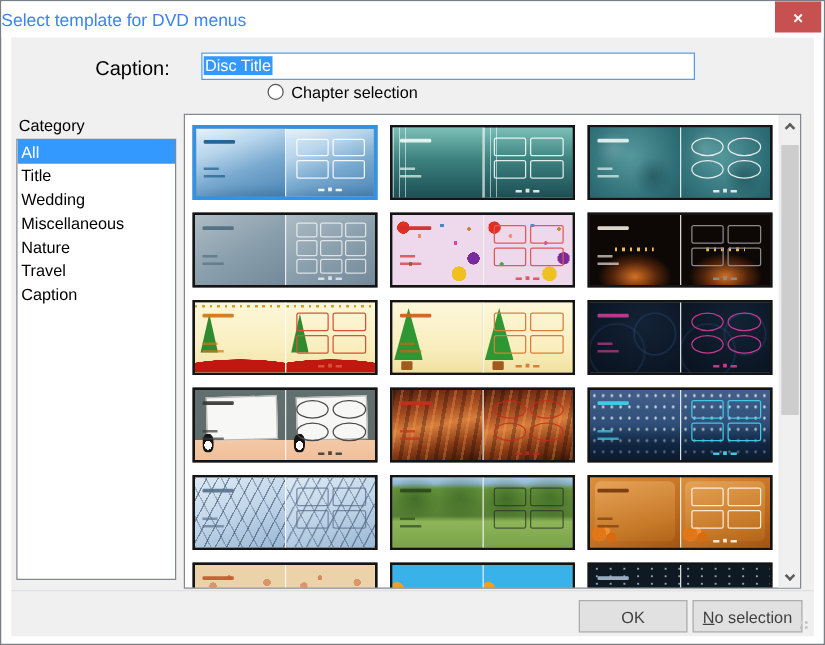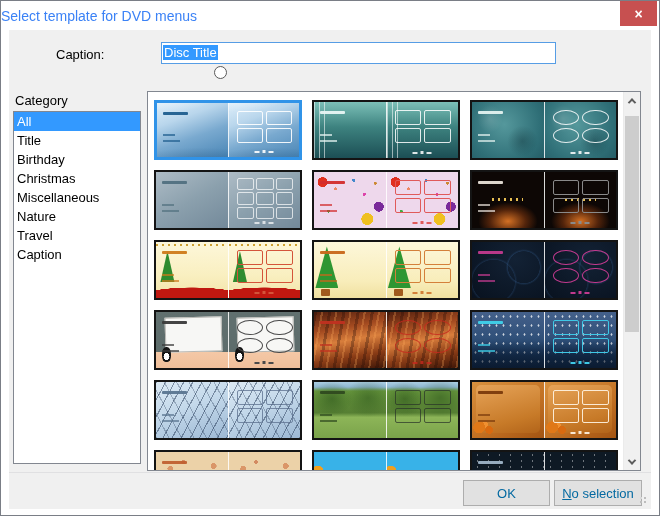--- a/index.html
+++ b/index.html
@@ -11,21 +11,21 @@
   }
   
   .titlebar{position:absolute;left:0;right:0;top:0;height:29px;background:#fff;}
   .title{display:block;text-align:left;line-height:30px;font-size:14px;color:#3b82f6;}
   .close-btn{position:absolute;top:0;right:2px;width:37px;height:25px;background:var(--close-red);
     display:flex;align-items:center;justify-content:center;cursor:pointer;}
   .close-x{color:#fff;font-size:14px;font-weight:bold;line-height:1;}
   
   .client{position:absolute;left:8px;right:8px;top:29px;height:442px;background:#f0f0f0;}
   
-  .caption-label{position:absolute;left:55px;top:46px;width:100px;text-align:left;font-size:13px;color:#000;}
+  .caption-label{position:absolute;left:55px;top:46px;width:100px;text-align:center;font-size:16px;color:#000;}
   .caption-input{position:absolute;left:160px;top:41px;width:395px;height:22px;background:#fff;
     border:1px solid #569de5;font-size:13px;padding:2px 1px;cursor:text;overflow:hidden;white-space:nowrap;}
   .sel-text{background:var(--accent);color:#fff;padding:0 1px;}
   
   .radio-group{position:absolute;left:213px;top:65px;display:flex;gap:44px;}
   .radio{display:flex;align-items:center;gap:6px;font-size:13px;color:#000;cursor:pointer;}
   .rb{width:13px;height:13px;border:1px solid #595959;border-radius:50%;background:#fff;position:relative;flex:0 0 13px;}
   .rb.checked::after{content:"";position:absolute;left:2px;top:2px;right:2px;bottom:2px;background:#3a3a3a;border-radius:50%;}
   
   .cat-label{position:absolute;left:14px;top:92px;font-size:13px;color:#000;}
@@ -113,21 +113,21 @@
   .sb-btn{position:absolute;left:0;right:0;height:17px;display:flex;align-items:center;justify-content:center;cursor:pointer;}
   .sb-btn.up{top:0;}
   .sb-btn.down{bottom:0;}
   .chev{width:6px;height:6px;border-left:2px solid #5c5c5c;border-top:2px solid #5c5c5c;display:block;}
   .chev.up{transform:rotate(45deg) translate(1px,1px);}
   .chev.down{transform:rotate(225deg) translate(1px,1px);}
   .sb-thumb{position:absolute;left:1px;right:1px;top:24px;height:216px;background:#cdcdcd;cursor:grab;}
   
   .footer{position:absolute;left:8px;right:8px;top:471px;height:37px;background:#f0f0f0;border-top:1px solid #e0e0e2;}
   .btn{position:absolute;top:7px;height:26px;background:#e1e1e1;border:1px solid #adadad;
-    font-size:13px;font-family:"Liberation Sans",sans-serif;color:#0369a1;cursor:pointer;padding:0;text-align:center;}
+    font-size:13px;font-family:"Liberation Sans",sans-serif;color:#404040;cursor:pointer;padding:0;text-align:center;}
   .btn.ok{left:454px;width:87px;}
   .btn.notpl{left:545px;width:88px;}
   .accel{text-decoration:underline;}
   .grip{position:absolute;right:5px;bottom:6px;width:2px;height:2px;background:#bdbdbd;
     box-shadow:-4px 0 #bdbdbd,0 -4px #bdbdbd,-4px -4px #d8d8d8;cursor:nwse-resize;}
 </style>
 </head>
 <body>
 
 <div class="window">
@@ -142,29 +142,29 @@
   <div class="client"></div>
 
   <div class="caption-label">Caption:</div>
   <div class="caption-input">
     <span class="sel-text">Disc Title</span>
   </div>
 
   <div class="radio-group">
       <label class="radio">
         <span class="rb"></span>
+        <span>Chapter selection</span>
       </label>
     </div>
 
   <div class="cat-label">Category</div>
   <div class="listbox">
       <div class="li selected">All</div>
       <div class="li">Title</div>
-      <div class="li">Birthday</div>
-      <div class="li">Christmas</div>
+      <div class="li">Wedding</div>
       <div class="li">Miscellaneous</div>
       <div class="li">Nature</div>
       <div class="li">Travel</div>
       <div class="li">Caption</div>
     </div>
 
   <div class="panel">
     <div class="grid">
         <div class="thumb selected" style="left: 6px; top: 8px;">
           <div class="pages">

